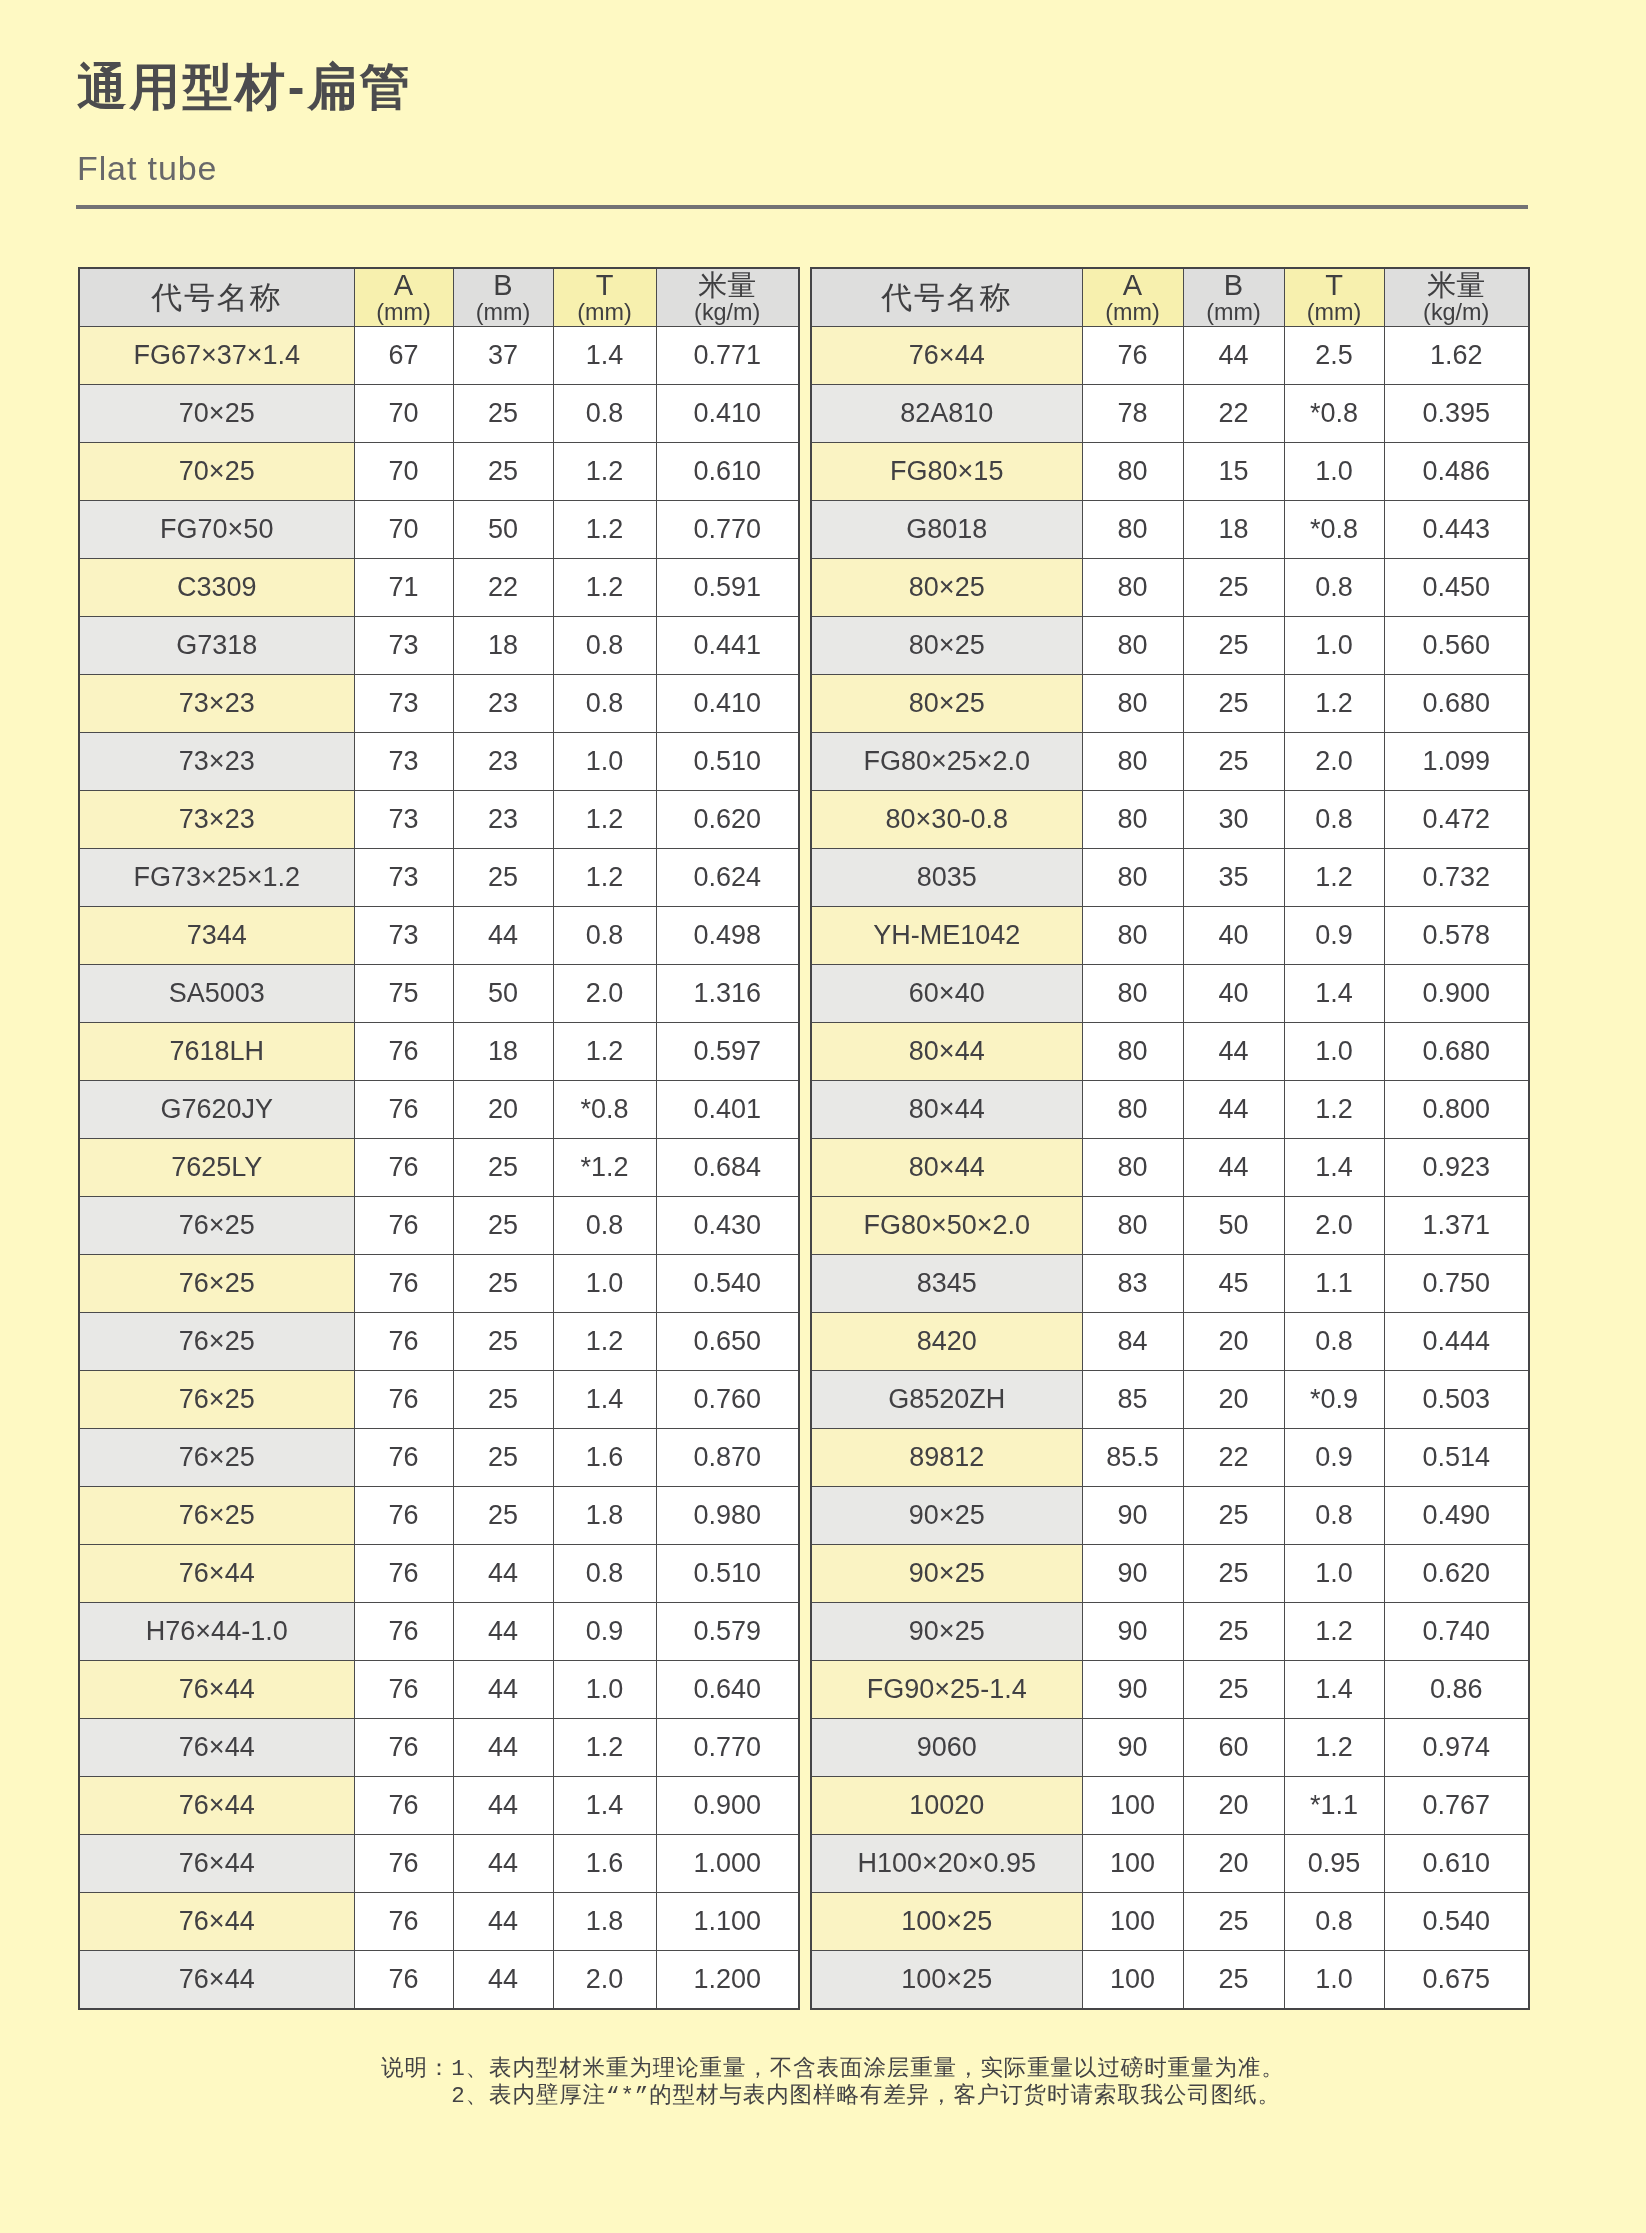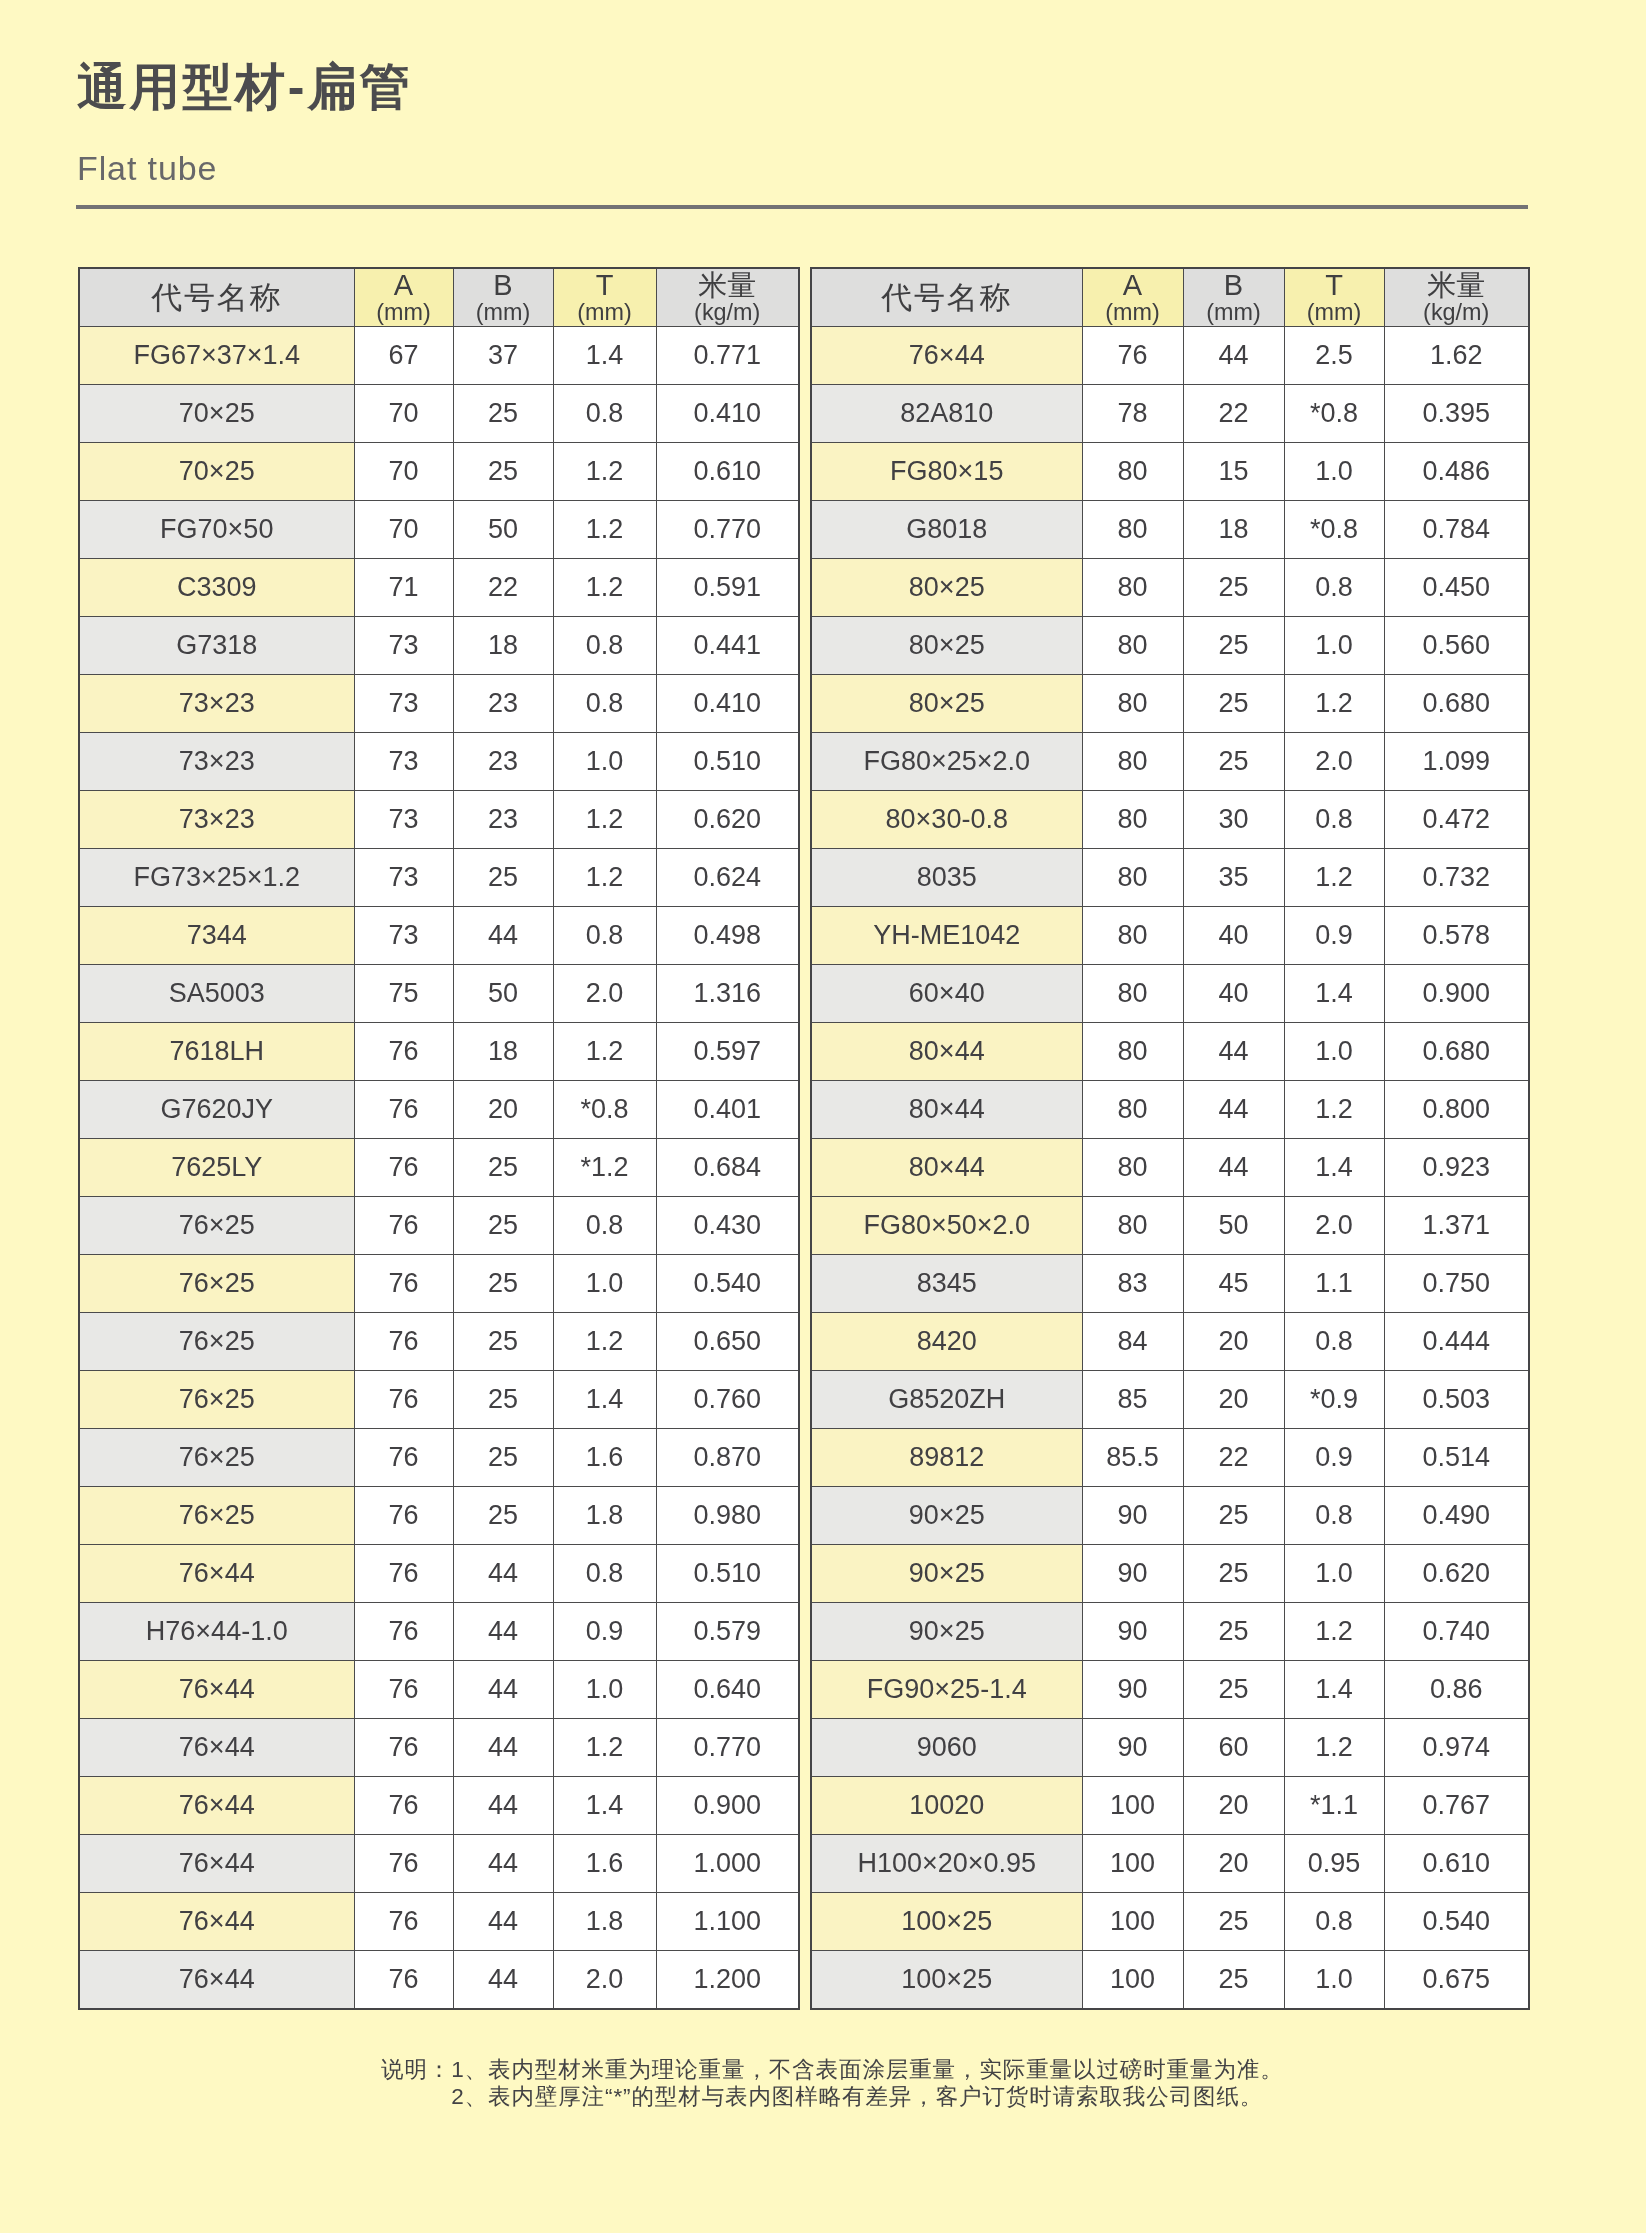--- a/index.html
+++ b/index.html
@@ -35,21 +35,21 @@
   th.hdr-gray   { background:#dededd; }
   th.hdr-yellow { background:#f7f0ae; }
   th .sym  { font-size:29px; line-height:29px; padding-top:0.9px; }
   th .unit { font-size:23.4px; line-height:24px; }
   th.name  { font-size:31px; letter-spacing:1.8px; }
   tbody td { font-size:27px; background:#ffffff; color:#414043; }
   tr.odd  td.name { background:#faf3c3; }
   tr.even td.name { background:#e8e8e6; }
   .notes {
     position:absolute; left:381px; top:2056px; display:flex;
-    font-size:22.5px; line-height:27px; color:#434345; letter-spacing:0.9px;
+    font-size:22.5px; line-height:27px; color:#434345; letter-spacing:0.9px;font-family:Liberation Mono, monospace;
   }
   .notes-label { white-space:nowrap; }
 </style>
 </head>
 <body>
 
 <div class="page">
 
   <h1 class="title">通用型材-扁管</h1>
   <div class="subtitle">Flat tube</div>
@@ -340,21 +340,21 @@
           <td>80</td>
           <td>15</td>
           <td>1.0</td>
           <td>0.486</td>
         </tr>
         <tr class="even">
           <td class="name">G8018</td>
           <td>80</td>
           <td>18</td>
           <td>*0.8</td>
-          <td>0.784</td>
+          <td>0.443</td>
         </tr>
         <tr class="odd">
           <td class="name">80×25</td>
           <td>80</td>
           <td>25</td>
           <td>0.8</td>
           <td>0.450</td>
         </tr>
         <tr class="even">
           <td class="name">80×25</td>

